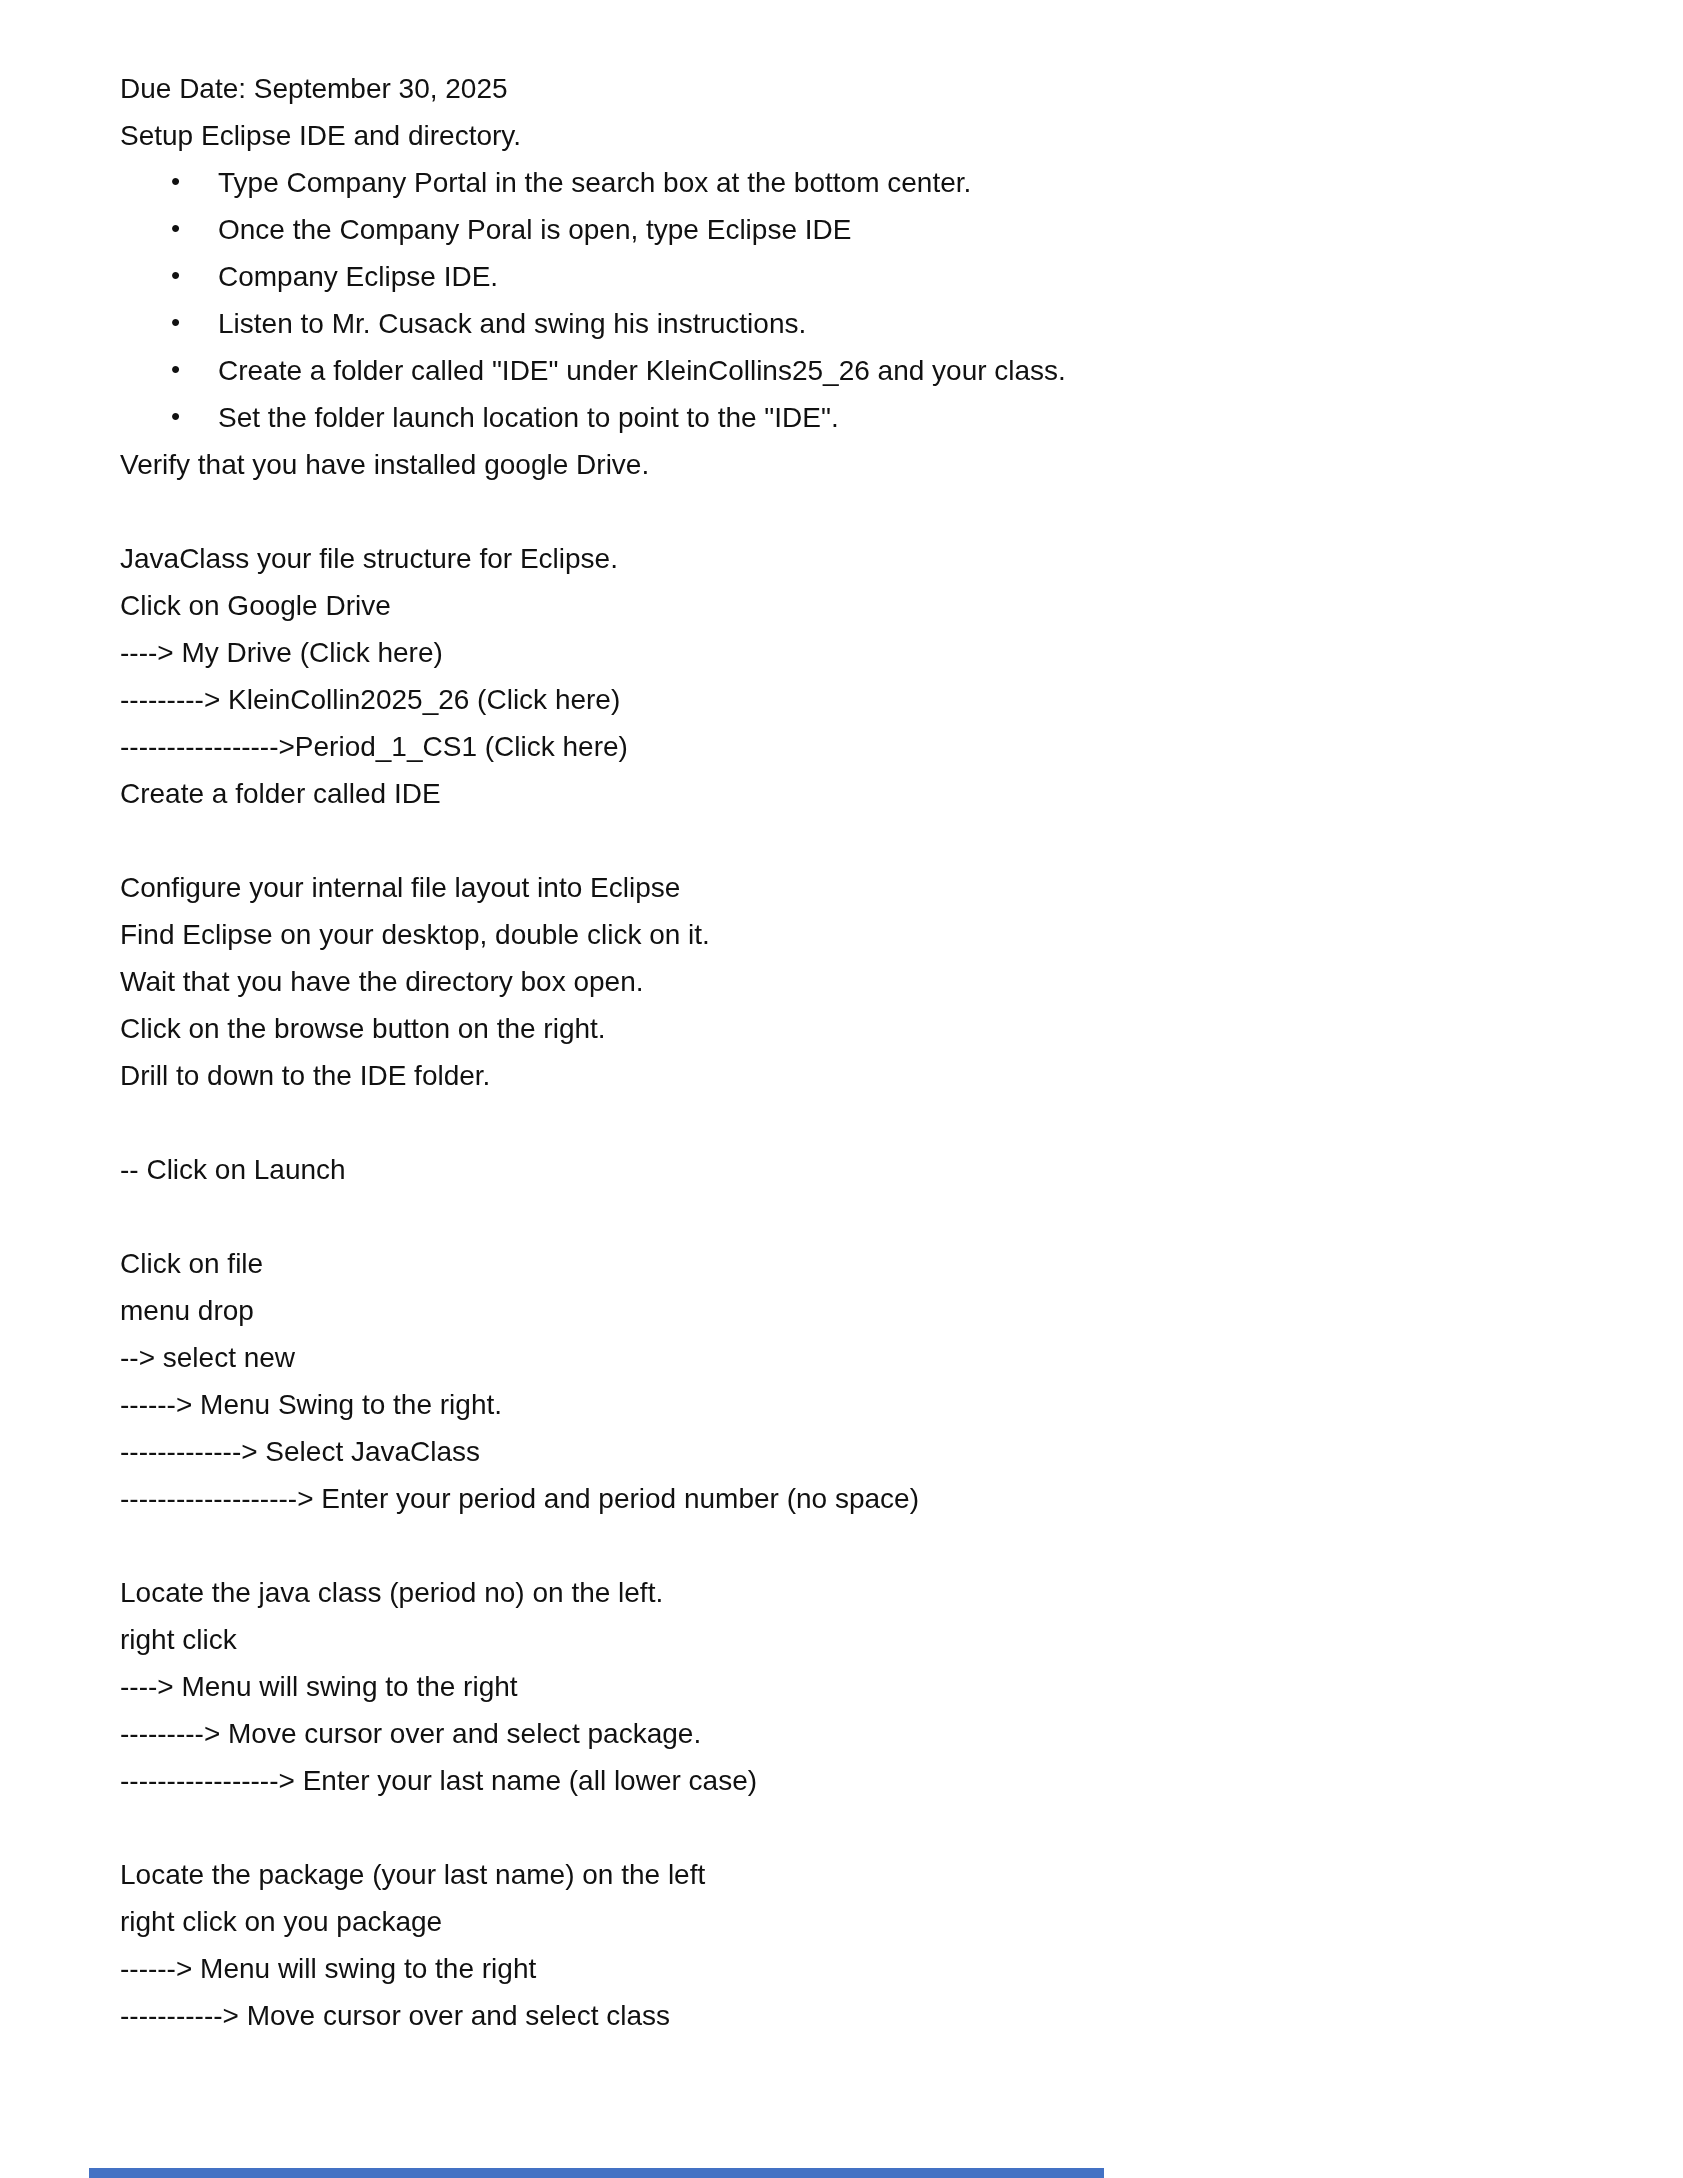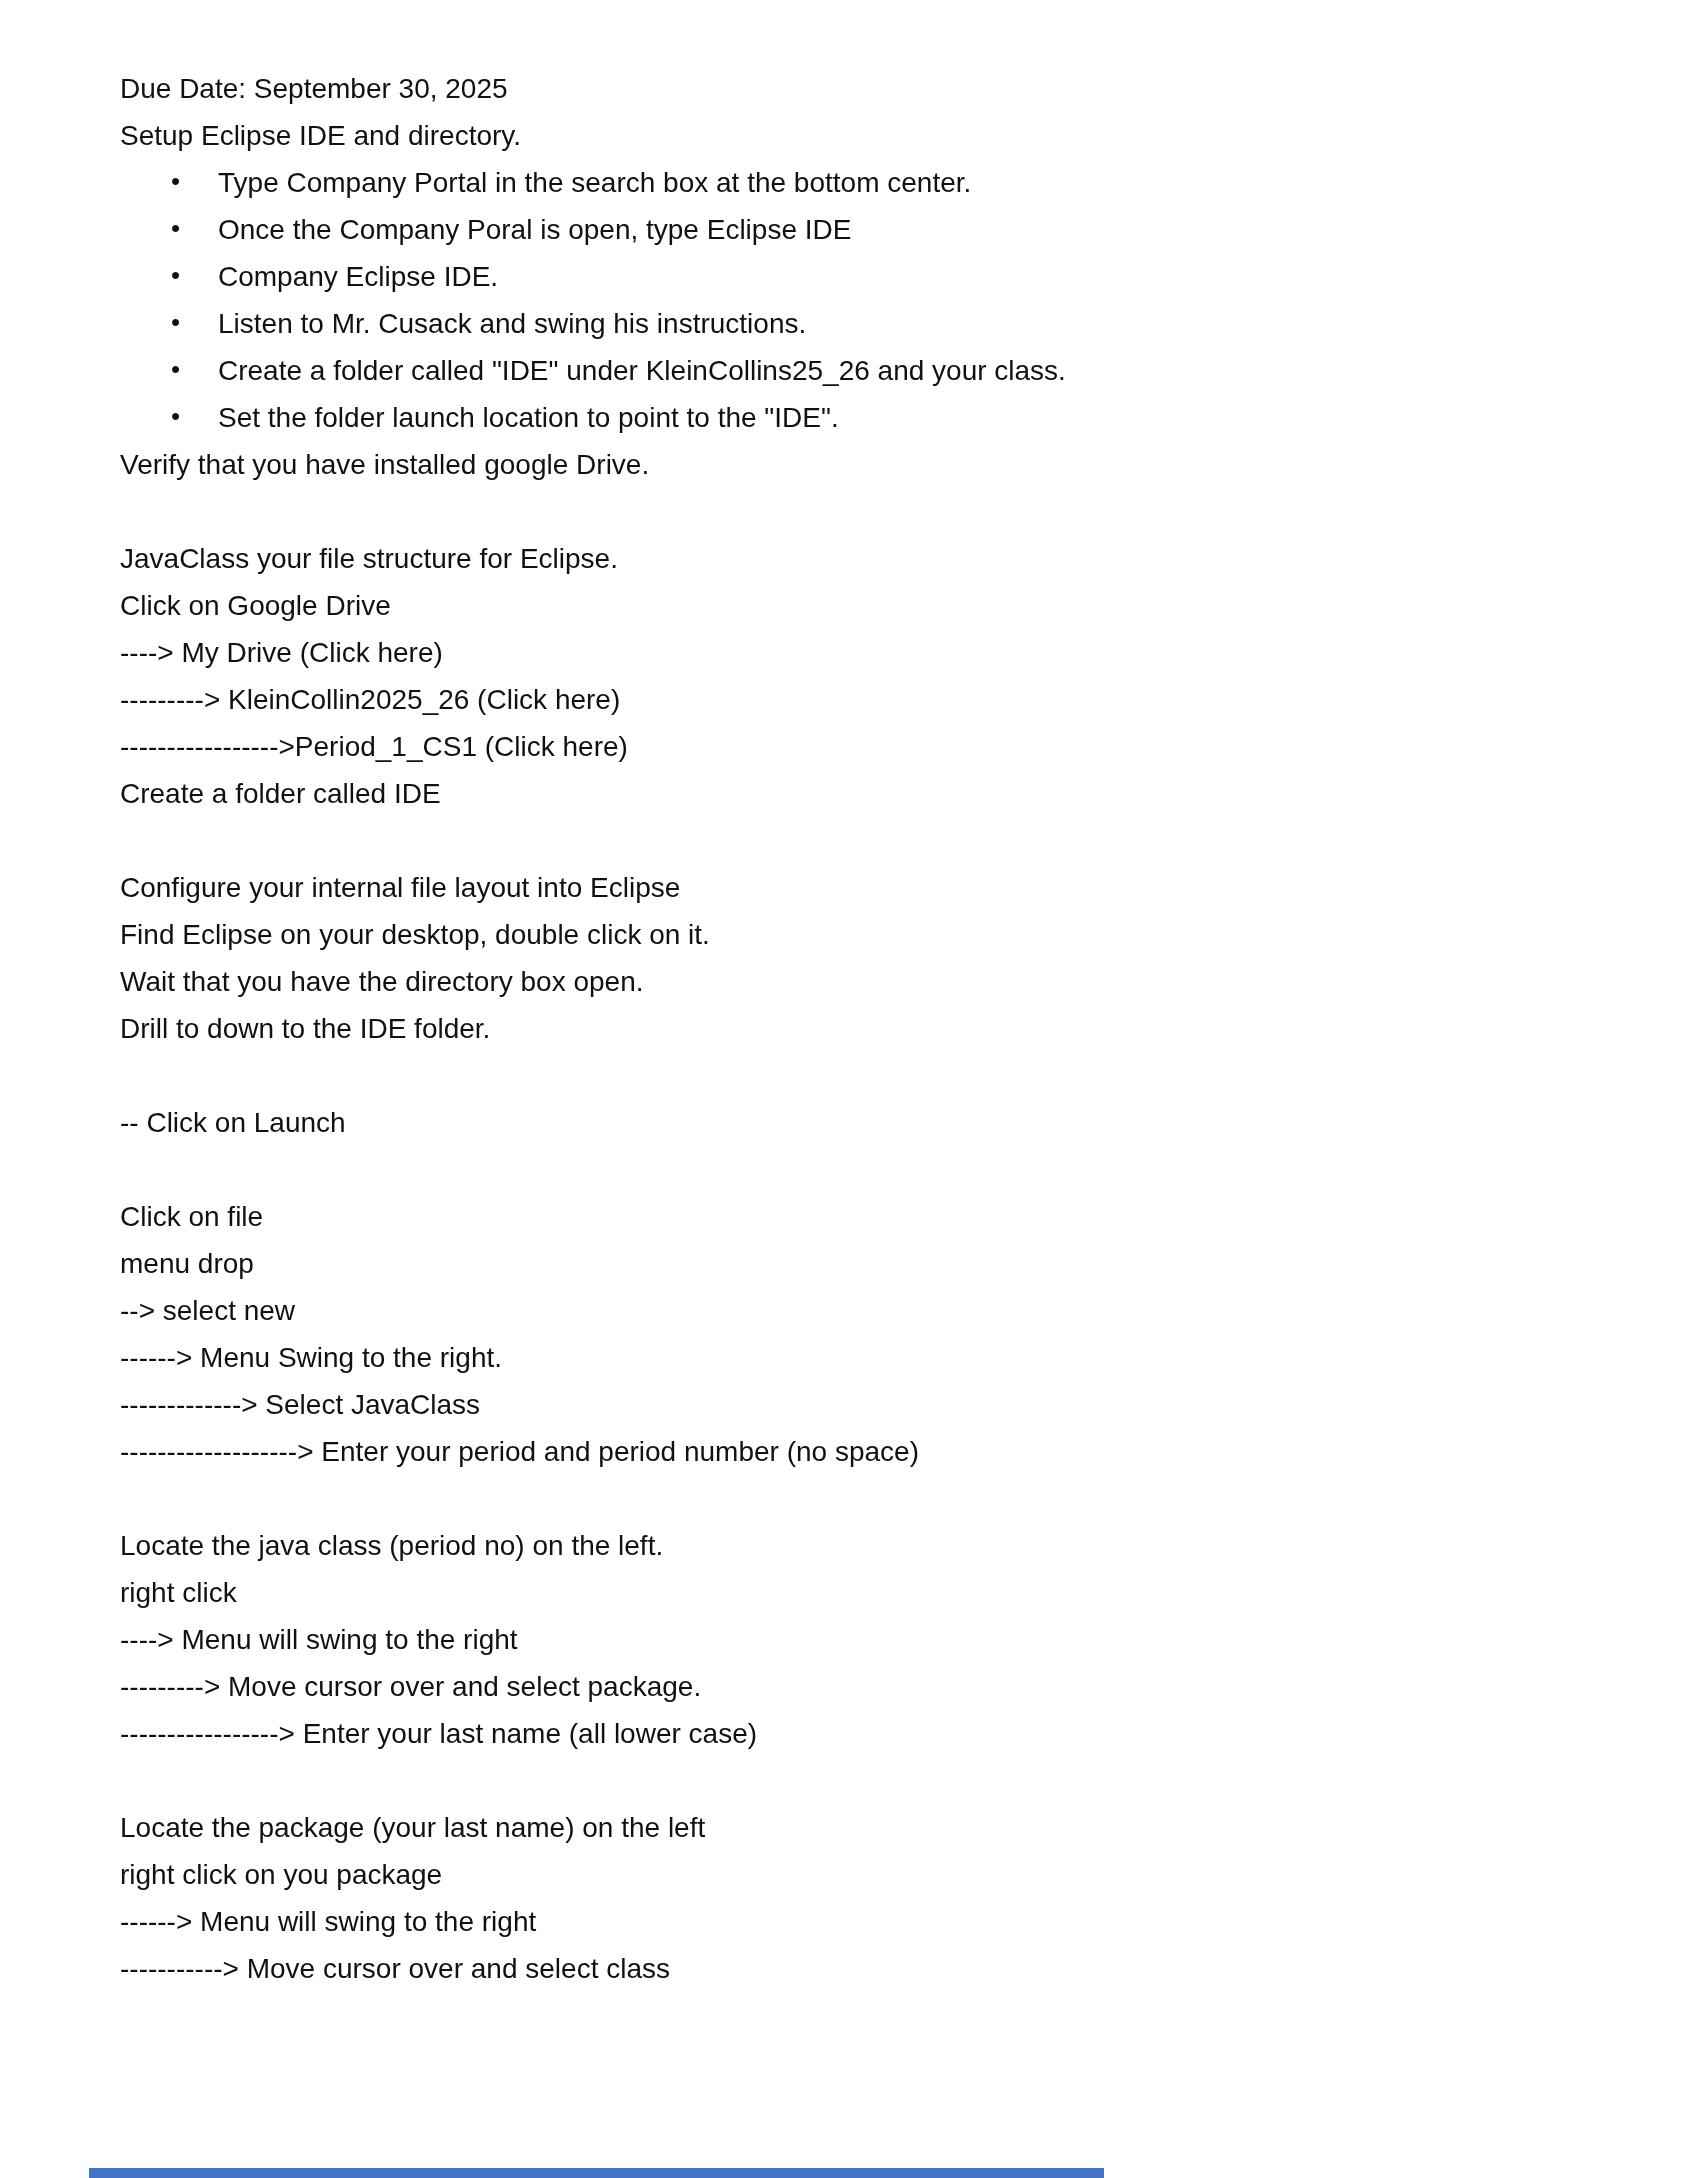--- a/index.html
+++ b/index.html
@@ -68,20 +68,21 @@
     <div class="line">JavaClass your file structure for Eclipse.</div>
     <div class="line">Click on Google Drive</div>
     <div class="line">----&gt; My Drive (Click here)</div>
     <div class="line">---------&gt; KleinCollin2025_26 (Click here)</div>
     <div class="line">-----------------&gt;Period_1_CS1 (Click here)</div>
     <div class="line">Create a folder called IDE</div>
     <div class="line blank"></div>
     <div class="line">Configure your internal file layout into Eclipse</div>
     <div class="line">Find Eclipse on your desktop, double click on it.</div>
     <div class="line">Wait that you have the directory box open.</div>
+    <div class="line">Click on the browse button on the right.</div>
     <div class="line">Drill to down to the IDE folder.</div>
     <div class="line blank"></div>
     <div class="line">-- Click on Launch</div>
     <div class="line blank"></div>
     <div class="line">Click on file</div>
     <div class="line">menu drop</div>
     <div class="line">--&gt; select new</div>
     <div class="line">------&gt; Menu Swing to the right.</div>
     <div class="line">-------------&gt; Select JavaClass</div>
     <div class="line">-------------------&gt; Enter your period and period number (no space)</div>

